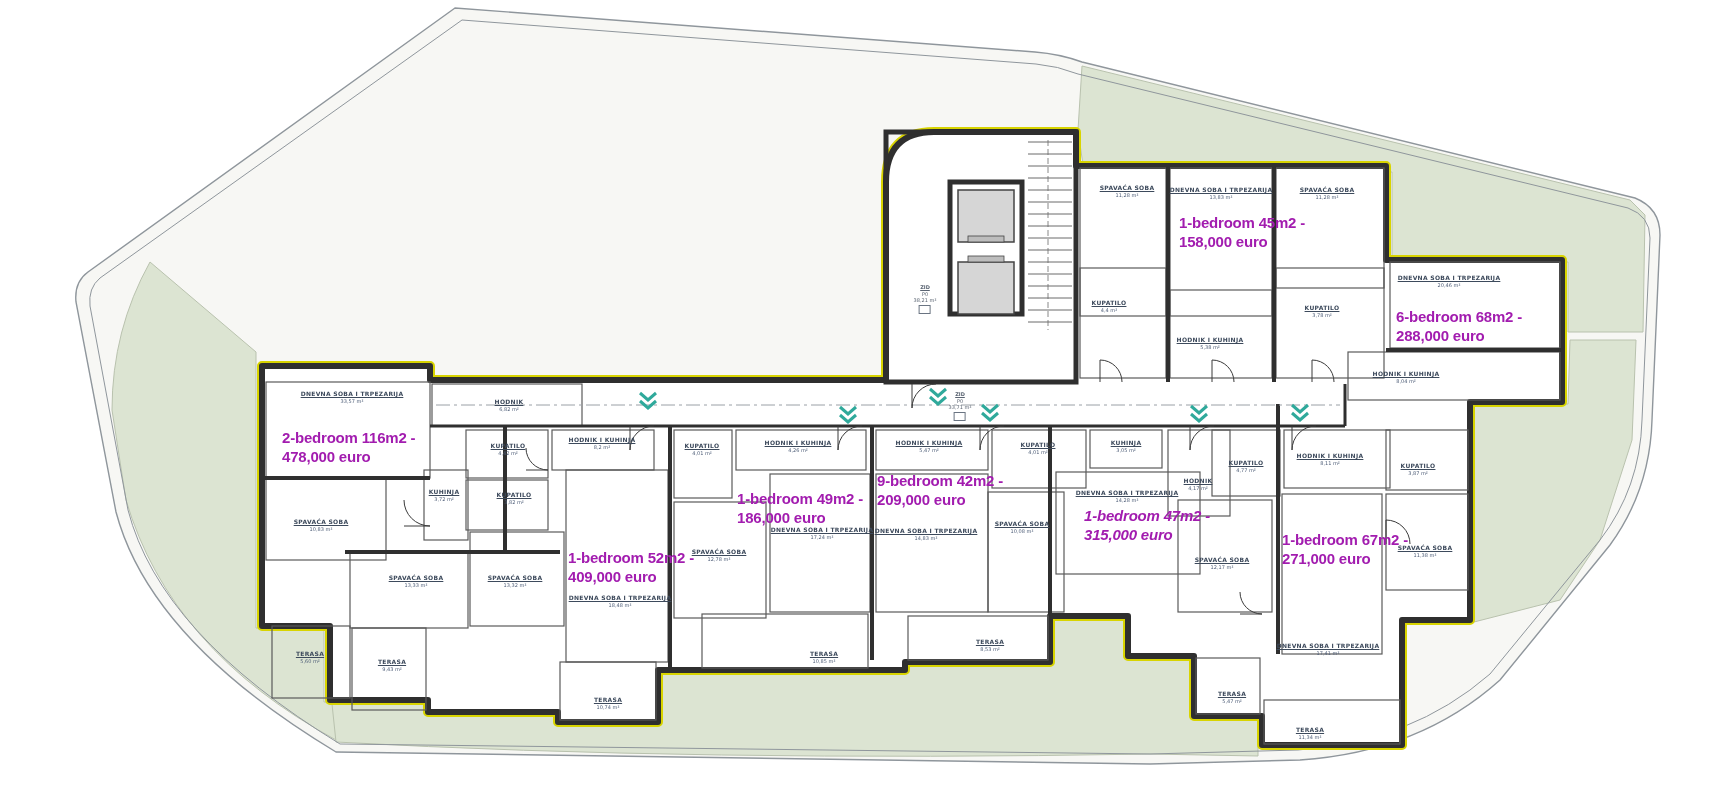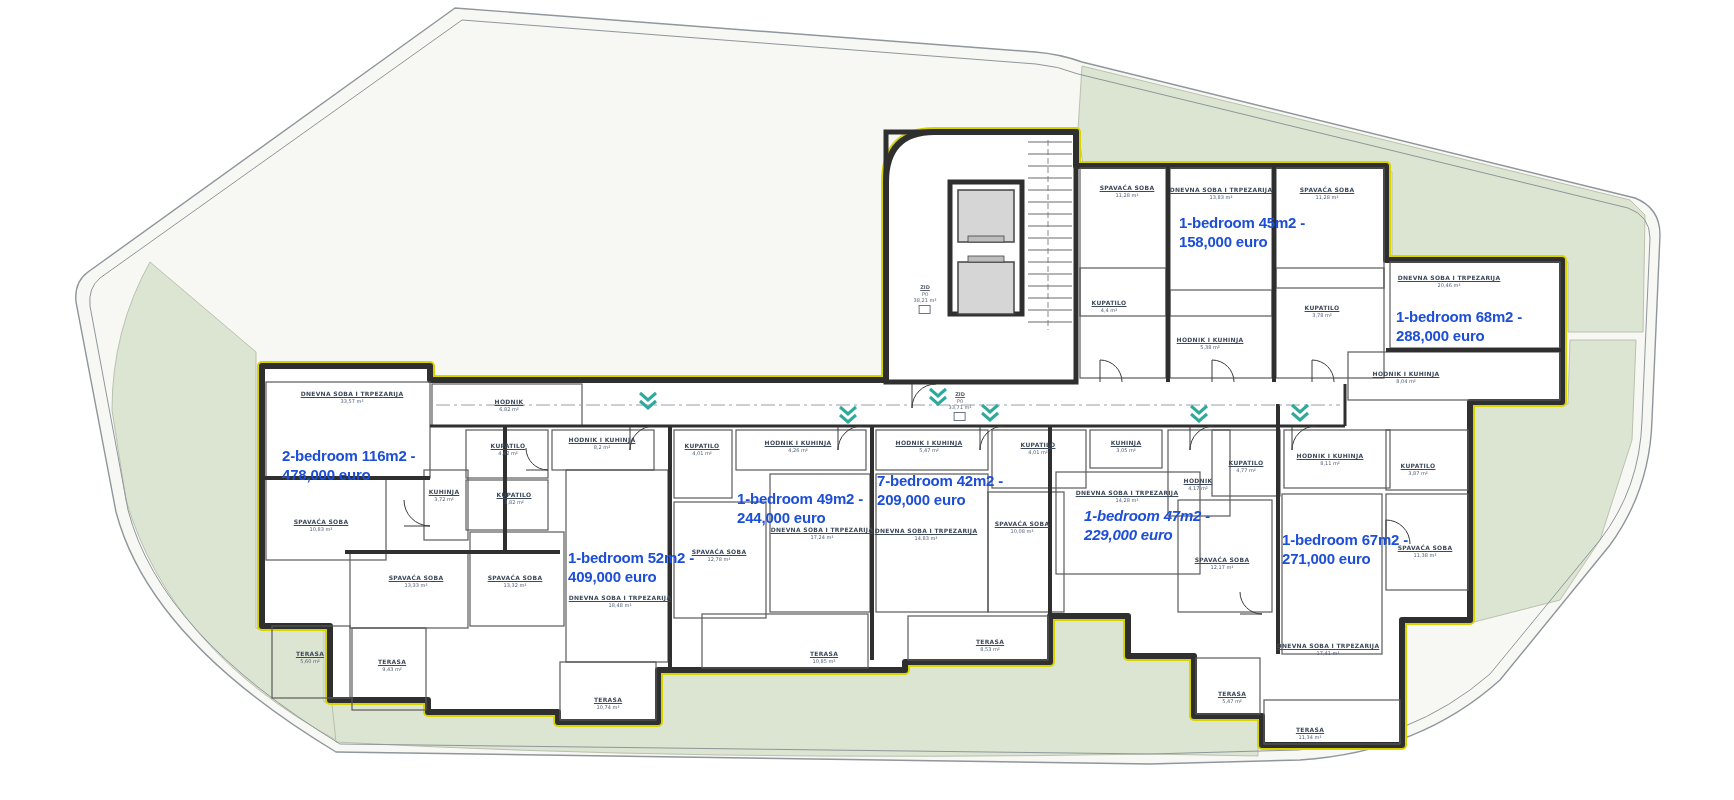--- a/index.html
+++ b/index.html
@@ -4,21 +4,21 @@
 <style>
   html,body{margin:0;padding:0;background:#fff;}
   #stage{position:relative;width:1734px;height:800px;background:#fff;overflow:hidden;
          font-family:"Liberation Sans",sans-serif;}
   #plan-svg{position:absolute;left:0;top:0;}
   .room-label{position:absolute;transform:translateX(-50%);text-align:center;
     color:#3d4a5c;font-family:"DejaVu Sans",sans-serif;font-size:6px;line-height:1.25;
     white-space:nowrap;pointer-events:none;}
   .room-label .rname{text-decoration:underline;font-weight:bold;letter-spacing:.3px;}
   .room-label .rarea{font-size:5px;color:#51607a;display:block;}
-  .price-label{position:absolute;color:#1d4ed8;font-family:"Liberation Sans",sans-serif;
+  .price-label{position:absolute;color:#a21caf;font-family:"Liberation Sans",sans-serif;
     font-weight:bold;font-size:15px;line-height:19px;letter-spacing:-.2px;white-space:nowrap;
     pointer-events:none;}
   .zid-label{position:absolute;transform:translateX(-50%);text-align:center;color:#5a6472;
     font-family:"DejaVu Sans",sans-serif;font-size:5px;line-height:1.3;white-space:nowrap;}
   .zid-label .zl{display:block;}
   .zid-label .zname{text-decoration:underline;font-weight:bold;}
   .zid-box{width:10px;height:7px;border:1px solid #6a7482;margin:1px auto 0;}
 </style>
 </head>
 <body>
@@ -215,50 +215,50 @@
       <div class="room-label" style="left: 1328px; top: 642px;"><span class="rname">DNEVNA SOBA I TRPEZARIJA</span><span class="rarea">17,41 m²</span></div>
       <div class="room-label" style="left: 1310px; top: 726px;"><span class="rname">TERASA</span><span class="rarea">11,34 m²</span></div>
       <div class="room-label" style="left: 1127px; top: 184px;"><span class="rname">SPAVAĆA SOBA</span><span class="rarea">11,28 m²</span></div>
       <div class="room-label" style="left: 1221px; top: 186px;"><span class="rname">DNEVNA SOBA I TRPEZARIJA</span><span class="rarea">13,83 m²</span></div>
       <div class="room-label" style="left: 1327px; top: 186px;"><span class="rname">SPAVAĆA SOBA</span><span class="rarea">11,28 m²</span></div>
       <div class="room-label" style="left: 1109px; top: 299px;"><span class="rname">KUPATILO</span><span class="rarea">4,4 m²</span></div>
       <div class="room-label" style="left: 1210px; top: 336px;"><span class="rname">HODNIK I KUHINJA</span><span class="rarea">5,38 m²</span></div>
       <div class="room-label" style="left: 1322px; top: 304px;"><span class="rname">KUPATILO</span><span class="rarea">3,78 m²</span></div>
       <div class="room-label" style="left: 1449px; top: 274px;"><span class="rname">DNEVNA SOBA I TRPEZARIJA</span><span class="rarea">20,46 m²</span></div>
       <div class="room-label" style="left: 1406px; top: 370px;"><span class="rname">HODNIK I KUHINJA</span><span class="rarea">8,04 m²</span></div>
-      <div class="price-label" style="left: 282px; top: 446px;">
+      <div class="price-label" style="left: 282px; top: 428px;">
         <div>2-bedroom 116m2 -</div>
         <div>478,000 euro</div>
       </div>
       <div class="price-label" style="left: 568px; top: 548px;">
         <div>1-bedroom 52m2 -</div>
         <div>409,000 euro</div>
       </div>
       <div class="price-label" style="left: 737px; top: 489px;">
         <div>1-bedroom 49m2 -</div>
-        <div>244,000 euro</div>
+        <div>186,000 euro</div>
       </div>
       <div class="price-label" style="left: 877px; top: 471px;">
-        <div>7-bedroom 42m2 -</div>
+        <div>9-bedroom 42m2 -</div>
         <div>209,000 euro</div>
       </div>
       <div class="price-label" style="left: 1084px; top: 506px; font-style: italic;">
         <div>1-bedroom 47m2 -</div>
-        <div>229,000 euro</div>
+        <div>315,000 euro</div>
       </div>
       <div class="price-label" style="left: 1282px; top: 530px;">
         <div>1-bedroom 67m2 -</div>
         <div>271,000 euro</div>
       </div>
       <div class="price-label" style="left: 1179px; top: 213px;">
         <div>1-bedroom 45m2 -</div>
         <div>158,000 euro</div>
       </div>
       <div class="price-label" style="left: 1396px; top: 307px;">
-        <div>1-bedroom 68m2 -</div>
+        <div>6-bedroom 68m2 -</div>
         <div>288,000 euro</div>
       </div>
       <div class="zid-label" style="left: 925px; top: 284px;">
         <span class="zl zname">ZID</span>
         <span class="zl">P0</span>
         <span class="zl">38,21 m²</span>
         <div class="zid-box"></div>
       </div>
       <div class="zid-label" style="left: 960px; top: 391px;">
         <span class="zl zname">ZID</span>

